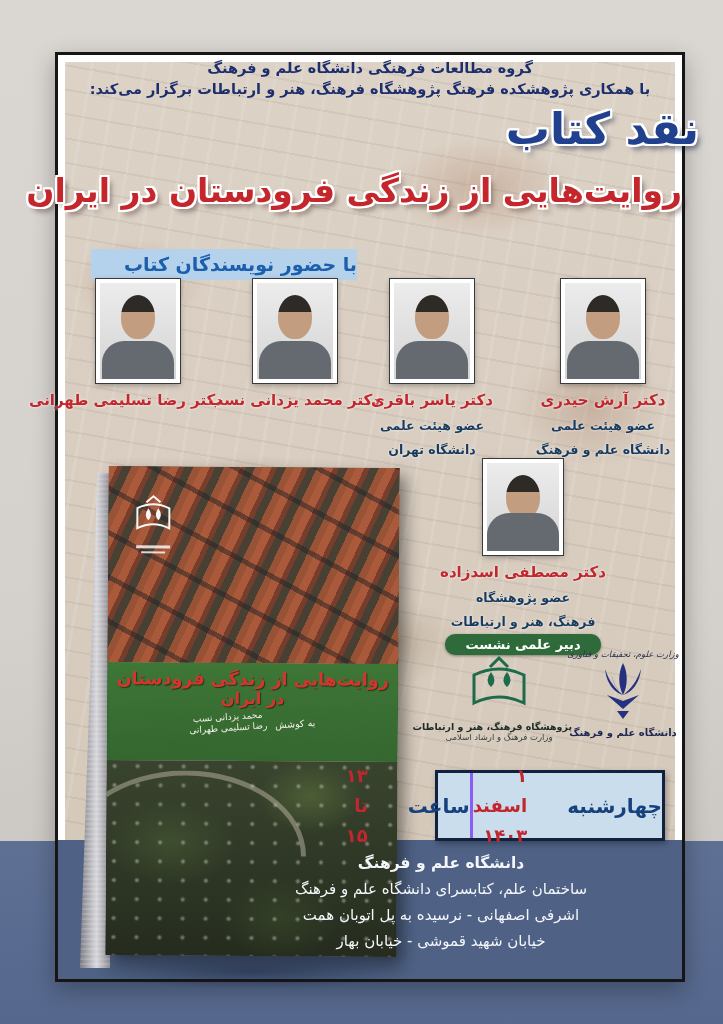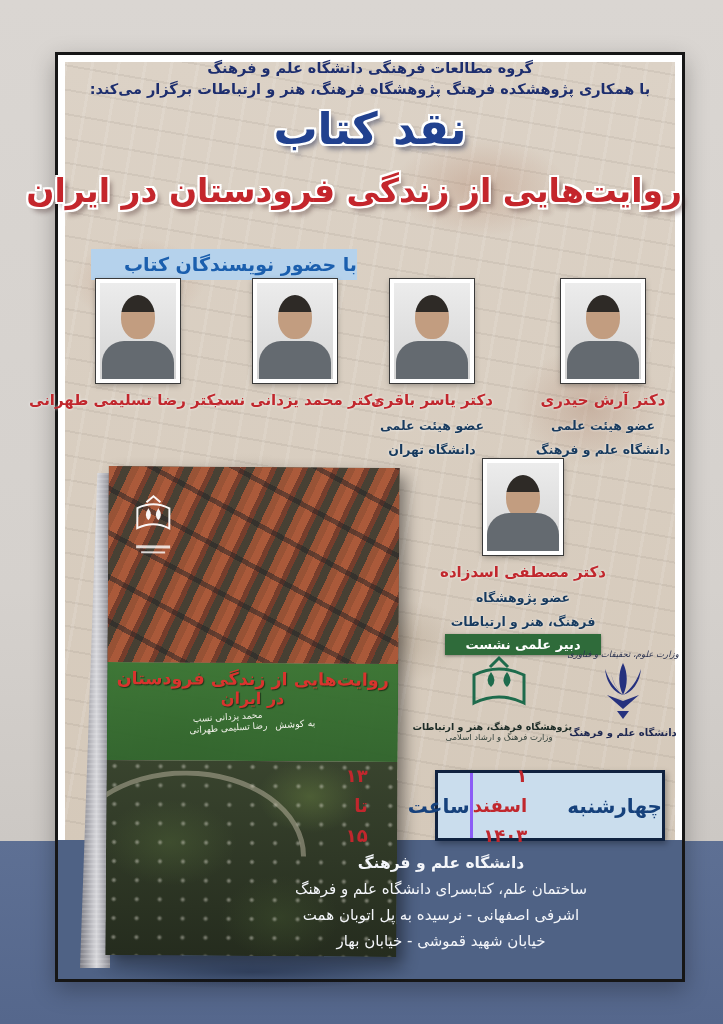--- a/index.html
+++ b/index.html
@@ -24,21 +24,21 @@
       radial-gradient(115px 72px at 20% 86%, rgba(125,105,85,.28), transparent 70%),
       repeating-linear-gradient(100deg, rgba(255,255,255,.10) 0 3px, transparent 3px 26px),
       repeating-linear-gradient(10deg, rgba(90,80,70,.08) 0 2px, transparent 2px 24px),
       linear-gradient(180deg,#dcd2c6,#d5c9ba);}
   .dark-band{position:absolute;left:0;right:0;bottom:0;height:139px;background:#4f6285;}
 
   .hline{position:absolute;left:0;width:100%;text-align:center;color:#1d2e6e;
          font-weight:bold;font-size:14.5px;direction:rtl;}
   .hline1{top:5px;} .hline2{top:26px;}
 
-  .kicker{position:absolute;left:0;top:48px;width:100%;text-align:center;direction:rtl;
+  .kicker{position:absolute;left:17px;top:48px;width:100%;text-align:right;direction:rtl;
      font-size:44px;font-weight:bold;color:#21418f;
      text-shadow:-2px -2px 0 #fff,2px -2px 0 #fff,-2px 2px 0 #fff,2px 2px 0 #fff,
                  0 -2px 0 #fff,0 2px 0 #fff,-2px 0 0 #fff,2px 0 0 #fff,
                  4px 5px 5px rgba(20,30,70,.5);}
   .maintitle{position:absolute;left:0;top:116px;width:100%;text-align:center;direction:rtl;
      font-size:33px;font-weight:bold;color:#c4262c;white-space:nowrap;
      text-shadow:-2px -2px 0 #fff,2px -2px 0 #fff,-2px 2px 0 #fff,2px 2px 0 #fff,
                  0 -2px 0 #fff,0 2px 0 #fff,-2px 0 0 #fff,2px 0 0 #fff,
                  4px 5px 5px rgba(60,30,30,.45);}
 
@@ -59,21 +59,21 @@
      width:72px;height:40px;border-radius:22px 22px 0 0;background:#646a70;}
   .sp-name{margin-top:8px;color:#c1272d;font-weight:bold;font-size:15px;white-space:nowrap;
      text-shadow:0 0 3px rgba(255,255,255,.9);}
   .sp-role,.sp-org{margin-top:9px;color:#173a5e;font-weight:bold;font-size:12.5px;
      text-shadow:0 0 3px rgba(255,255,255,.8);}
 
   .moderator{position:absolute;left:380px;top:404px;width:170px;text-align:center;direction:rtl;}
   .moderator .photo{width:80px;height:96px;}
   .mod-badge{display:inline-block;margin-top:5px;background:#2f6b3a;color:#fff;
      font-weight:bold;font-size:13px;padding:3px 20px;direction:rtl;
-     box-shadow:0 1px 3px rgba(0,0,0,.4);}
+     box-shadow:0 1px 3px rgba(0,0,0,.4);border-radius:10px;}
 
   
   .book{position:absolute;left:22px;top:412px;width:318px;height:505px;}
   .spine{position:absolute;left:0;top:6px;bottom:4px;width:30px;
      background:repeating-linear-gradient(180deg,rgba(255,255,255,.14) 0 2px,transparent 2px 5px),
         linear-gradient(90deg,#7e7e86,#d8d8dc 55%,#9a9aa2);
      clip-path:polygon(58% 0,100% 0,100% 100%,0 100%);}
   .cover{position:absolute;left:27px;top:0;right:0;bottom:16px;display:flex;flex-direction:column;
      overflow:hidden;transform:rotate(.4deg);
      box-shadow:6px 8px 16px rgba(0,0,0,.45), inset 0 0 0 1px rgba(0,0,0,.35);}

